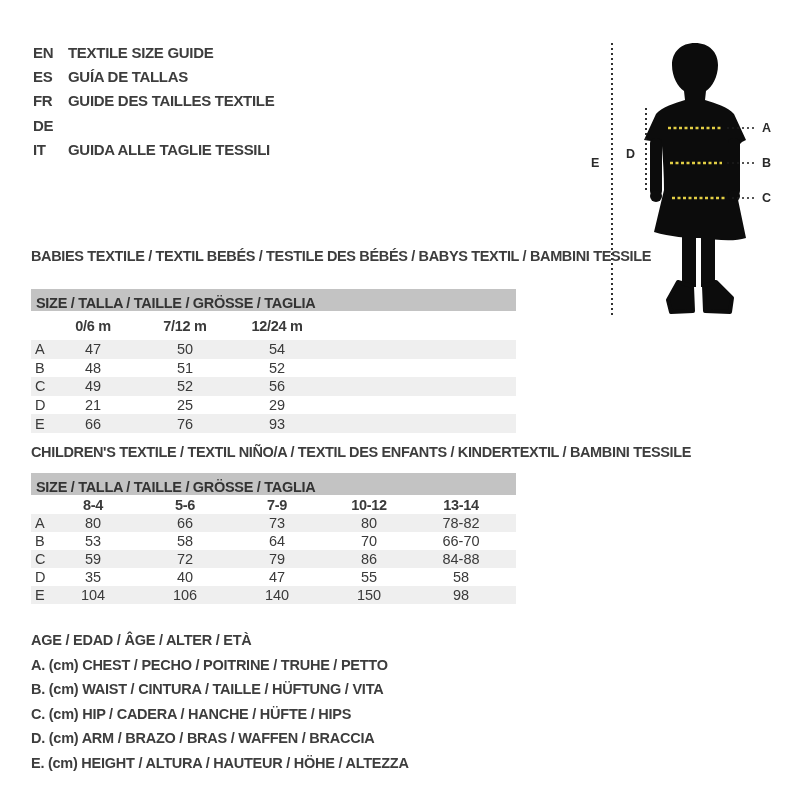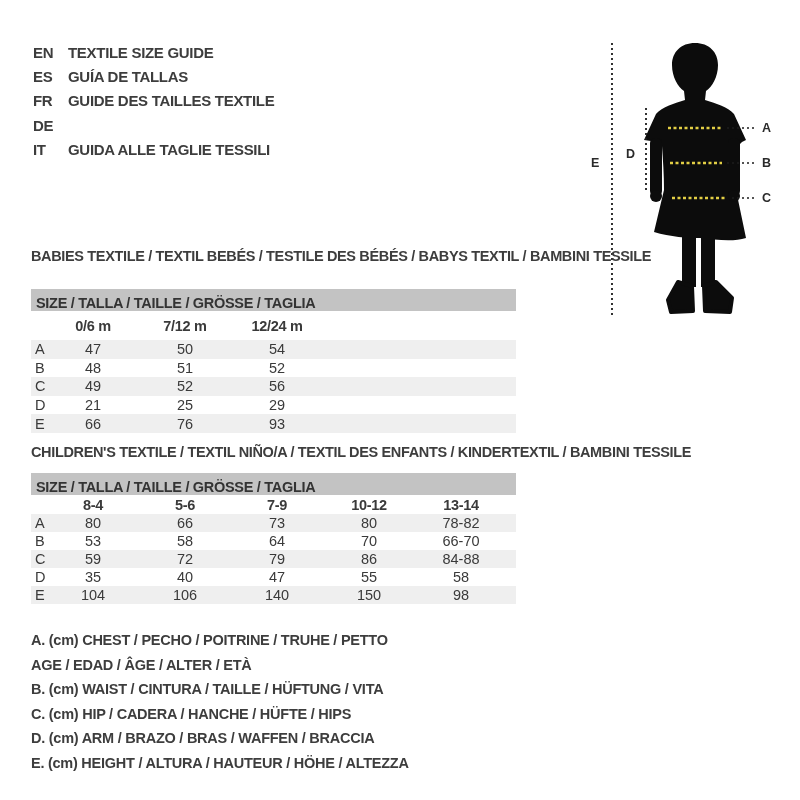--- a/index.html
+++ b/index.html
@@ -210,21 +210,21 @@
       <span class="rl">E</span>
       <span>104</span>
       <span>106</span>
       <span>140</span>
       <span>150</span>
       <span>98</span>
     </div>
   </div>
 
   <div class="legend">
+    <div class="legend-line">AGE / EDAD / ÂGE / ALTER / ETÀ</div>
     <div class="legend-line">A. (cm) CHEST / PECHO / POITRINE / TRUHE / PETTO</div>
-    <div class="legend-line">AGE / EDAD / ÂGE / ALTER / ETÀ</div>
     <div class="legend-line">B. (cm) WAIST / CINTURA / TAILLE / HÜFTUNG / VITA</div>
     <div class="legend-line">C. (cm) HIP / CADERA / HANCHE / HÜFTE / HIPS</div>
     <div class="legend-line">D. (cm) ARM / BRAZO / BRAS / WAFFEN / BRACCIA</div>
     <div class="legend-line">E. (cm) HEIGHT / ALTURA / HAUTEUR / HÖHE / ALTEZZA</div>
   </div>
 
 </div>
 
 </body></html>

